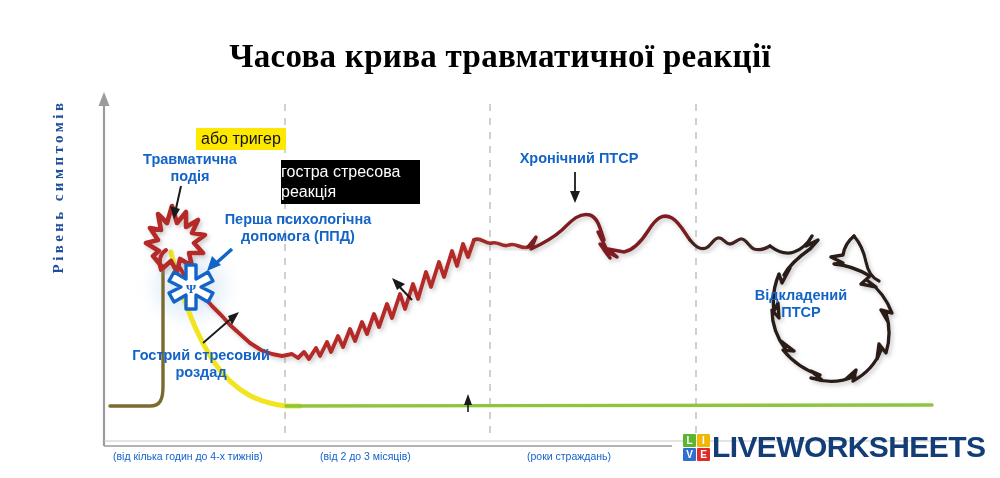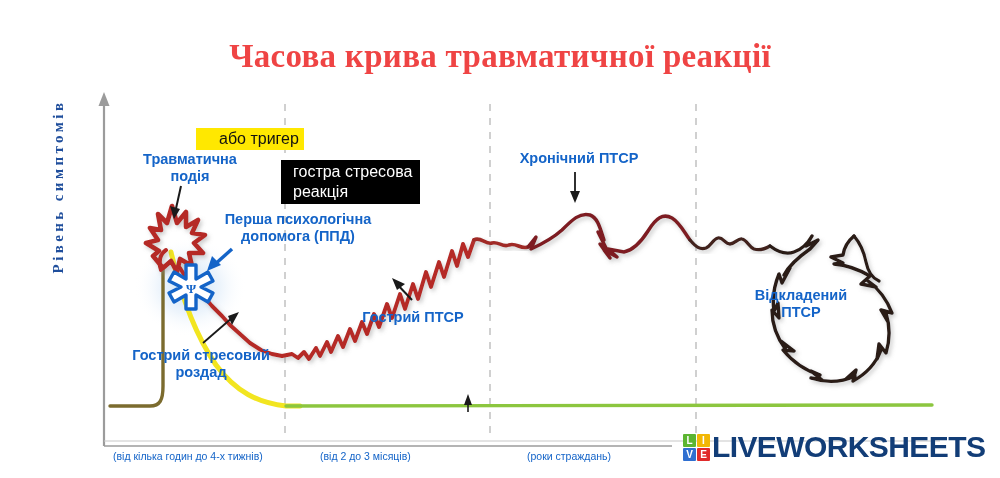--- a/index.html
+++ b/index.html
@@ -24,21 +24,21 @@
   
   #title {
     position: absolute;
     left: 0; top: 38px;
     width: 1000px;
     text-align: center;
     font-family: "Liberation Serif", serif;
     font-weight: bold;
     font-size: 33px;
     letter-spacing: 0.3px;
-    color: #ef4444;
+    color: #000000;
     white-space: nowrap;
   }
 
   
   #chart-area {
     position: absolute;
     left: 0; top: 0;
     width: 1000px; height: 478px;
   }
   #chart-svg { position: absolute; left: 0; top: 0; }
@@ -69,35 +69,35 @@
     font-size: 14.5px;
     line-height: 1.2;
     text-align: center;
     white-space: pre-line;
   }
 
   #ann-trigger {
     left: 196px; top: 128px;
     background: #FFE800;
     color: #111111;
-    padding: 1px 5px 2px 23px;
+    padding: 1px 5px 2px 5px;
     font-size: 16px;
     font-weight: normal;
     font-family: "Liberation Sans", sans-serif;
     letter-spacing: 0px;
     white-space: nowrap;
   }
   #ann-traumatic  { left: 128px; top: 151px; width: 124px; }
   #ann-acute-box {
     left: 281px; top: 160px;
     background: #000000;
     color: #ffffff;
     font-weight: normal;
     font-size: 16px;
-    padding: 2px 4px 3px 12px;
+    padding: 2px 4px 3px 0;
     text-align: left;
     line-height: 1.22;
     width: 139px;
   }
   #ann-pfa        { left: 208px; top: 211px; width: 180px; }
   #ann-asd        { left: 110px; top: 347px; width: 182px; }
   #ann-acute-ptsd { left: 352px; top: 309px; width: 122px; }
   #ann-chronic    { left: 503px; top: 150px; width: 152px; }
   #ann-delayed    { left: 743px; top: 287px; width: 116px; }
   #ann-healing    { left: 337px; top: 412px; width: 290px; }
@@ -321,21 +321,20 @@
 
   <div class="ann" id="ann-trigger">або тригер</div>
   <div class="ann" id="ann-traumatic">Травматична
 подія</div>
   <div class="ann" id="ann-acute-box">гостра стресова
 реакція</div>
   <div class="ann" id="ann-asd">Гострий стресовий
 роздад</div>
   <div class="ann" id="ann-pfa">Перша психологічна
 допомога (ППД)</div>
-  <div class="ann" id="ann-acute-ptsd">Гострий ПТСР</div>
   <div class="ann" id="ann-delayed">Відкладений
 ПТСР</div>
   <div class="ann" id="ann-chronic">Хронічний ПТСР</div>
 
   <div class="xtick" id="xtick-0">(від кілька годин до 4-х тижнів)</div>
   <div class="xtick" id="xtick-1">(від 2 до 3 місяців)</div>
   <div class="xtick" id="xtick-2">(роки страждань)</div>
 
   <div id="watermark">
     <div id="wm-logo">

